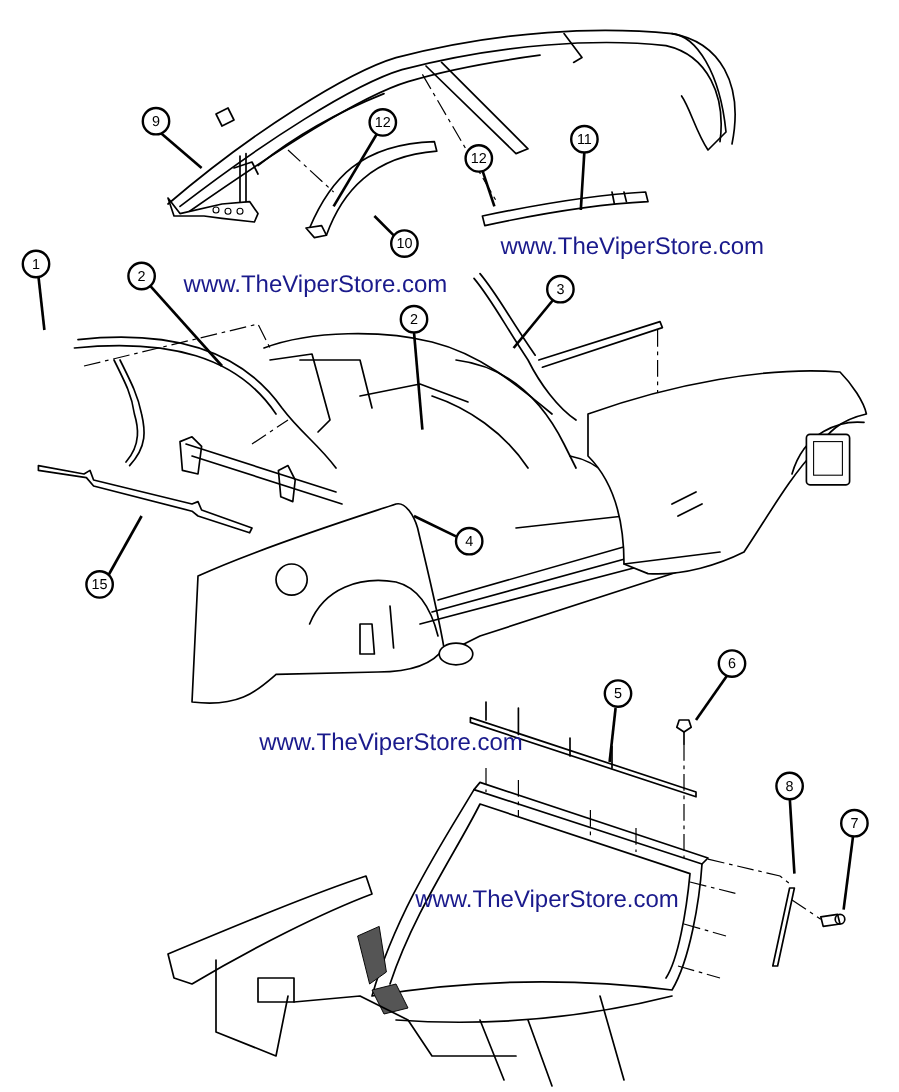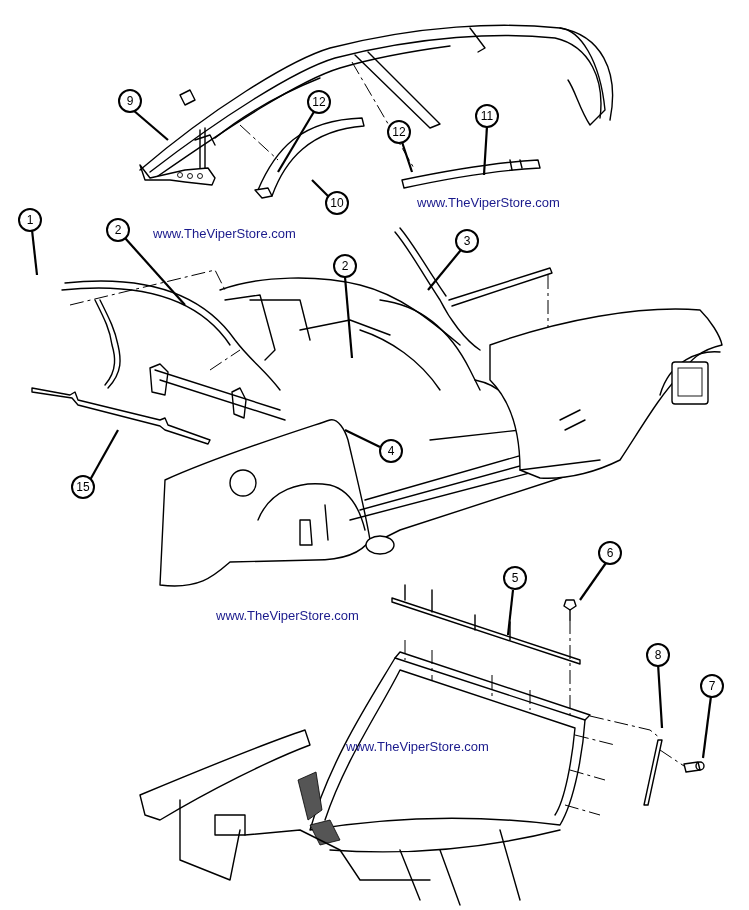--- a/index.html
+++ b/index.html
@@ -6,21 +6,21 @@
   body { width: 749px; height: 910px; overflow: hidden; position: relative; font-family: "Liberation Sans", sans-serif; }
   #diagram { position: absolute; left: 0; top: 0; width: 749px; height: 910px; }
   .ln { fill: none; stroke: #000; stroke-width: 1.4; stroke-linejoin: round; stroke-linecap: round; }
   .thin { fill: none; stroke: #000; stroke-width: 0.9; }
   .dash { fill: none; stroke: #000; stroke-width: 1; stroke-dasharray: 14 4 3 4; }
   .fillw { fill: #fff; stroke: #000; stroke-width: 1.4; stroke-linejoin: round; }
   .hatch { fill: #555; stroke: #000; stroke-width: 0.8; }
   .callout-circle { fill: #fff; stroke: #000; stroke-width: 2; }
   .callout-num { font-family: "Liberation Sans", sans-serif; font-size: 12px; fill: #000; text-anchor: middle; dominant-baseline: central; }
   .leader { stroke: #000; stroke-width: 2.2; fill: none; }
-  .wm { position: absolute; font-family: "Liberation Sans", sans-serif; font-size: 13px; color: #1a1a8c; white-space: nowrap; }
+  .wm { position: absolute; font-family: "Liberation Sans", sans-serif; font-size: 20px; color: #1a1a8c; white-space: nowrap; }
 </style>
 </head>
 <body>
 
 <svg id="diagram" viewBox="0 0 749 910" xmlns="http://www.w3.org/2000/svg">
 
   <g>
     <path class="ln" d="M140,170 C210,110 290,60 330,48 C420,25 500,22 560,28 C600,35 620,70 610,120"></path>
     <path class="ln" d="M150,172 C220,118 295,70 335,58 C420,36 500,32 555,38 C590,46 605,80 600,118"></path>
     <path class="ln" d="M158,176 C230,126 300,80 340,68 C380,56 420,50 450,46"></path>

